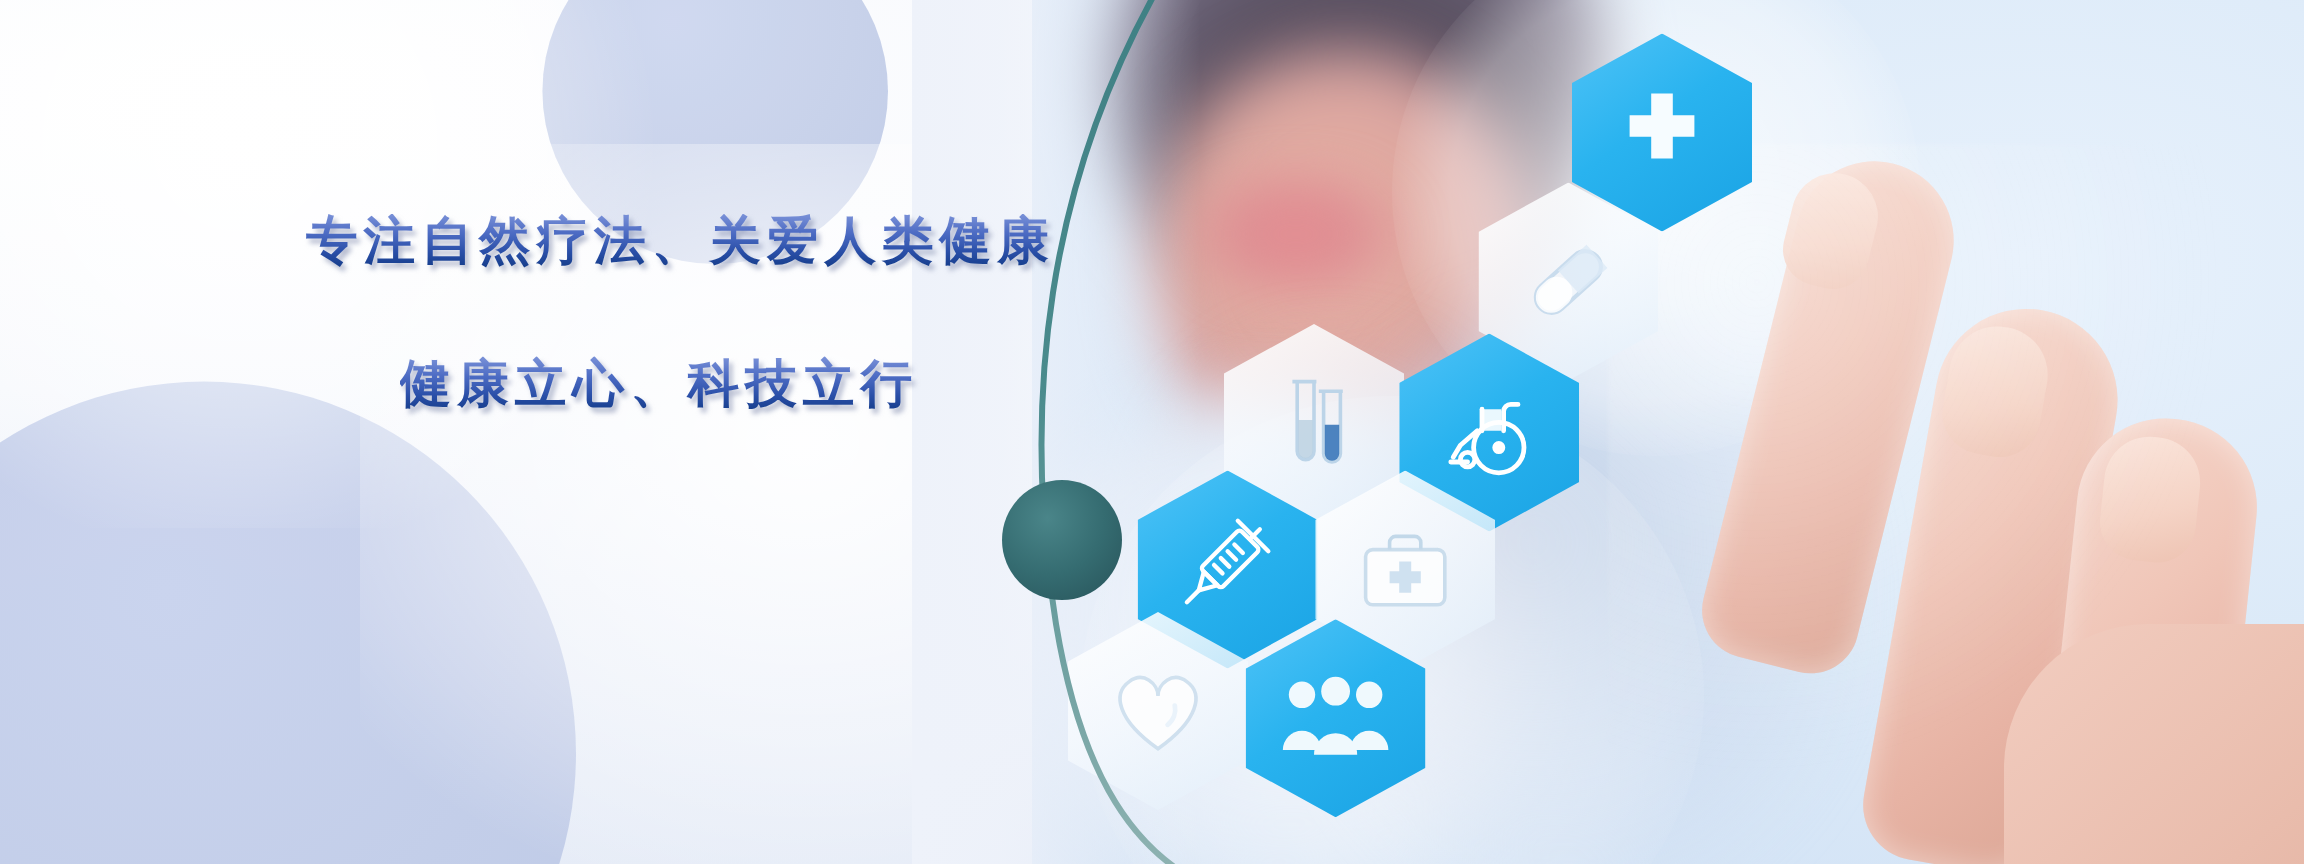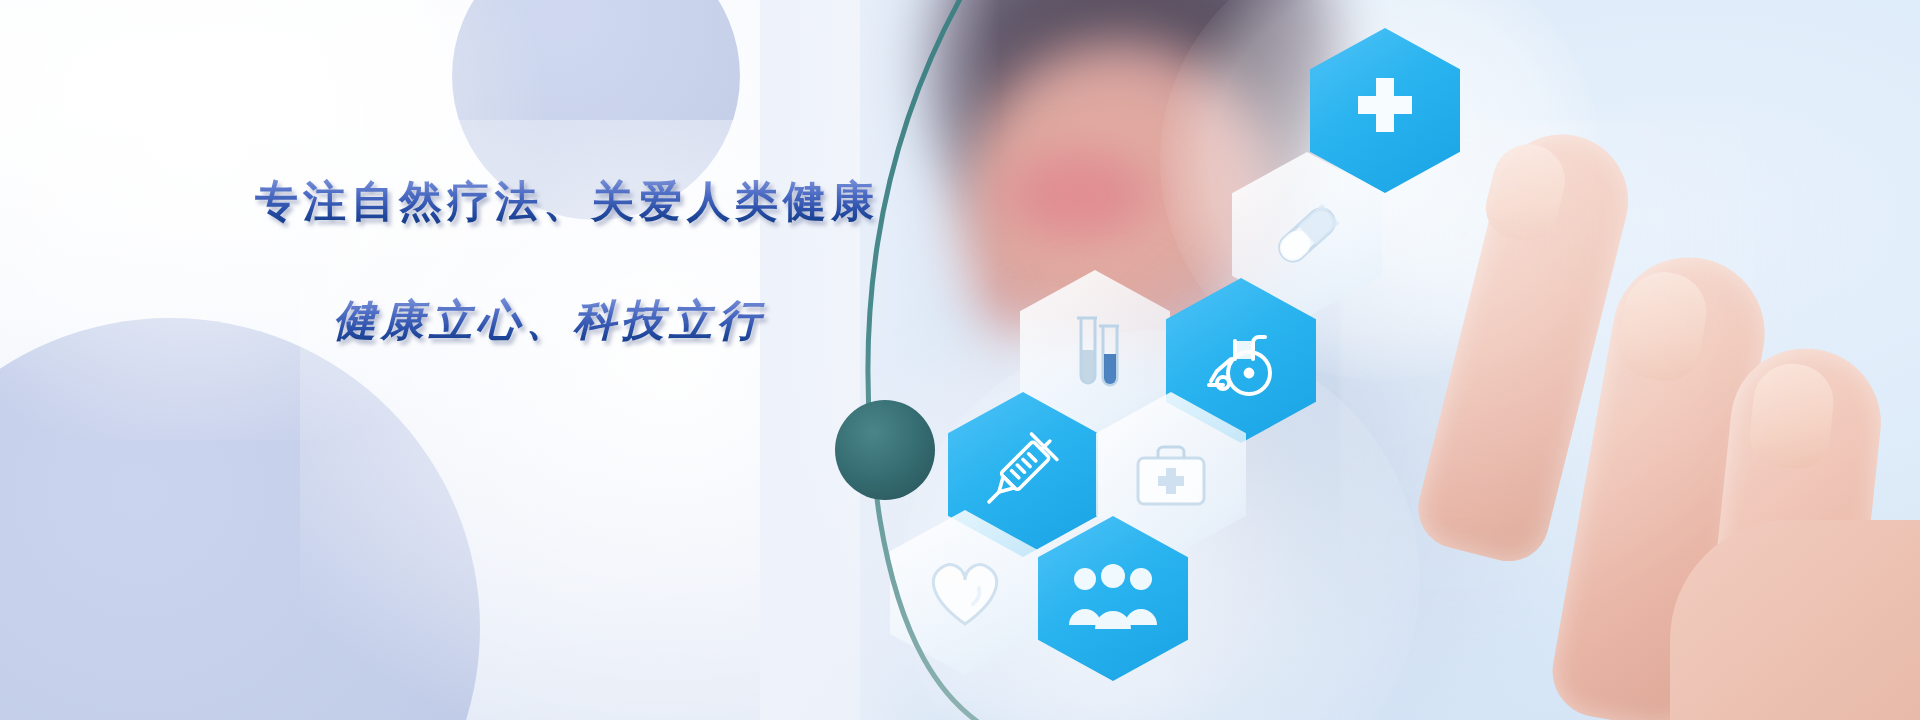--- a/index.html
+++ b/index.html
@@ -52,21 +52,21 @@
     line-height:1.1;
     white-space:nowrap;
     background:linear-gradient(180deg,#7b92d8 0%,#4d6cc4 34%,#2a4fa8 68%,#123a86 100%);
     -webkit-background-clip:text;
     background-clip:text;
     color:transparent;
     -webkit-text-fill-color:transparent;
     filter:drop-shadow(3px 4px 2px rgba(120,132,168,.55));
   }
   #line-1{margin:0 0 0 0;}
-  #line-2{margin:72px 0 0 78px;font-style:italic;}
+  #line-2{margin:72px 0 0 78px;}
 
   
   #photo-panel{
     position:absolute;right:0;top:0;width:1060px;height:720px;
     overflow:hidden;
     z-index:5;
   }
   
   .blob{position:absolute;border-radius:50%;}
   #bg-clinic{

